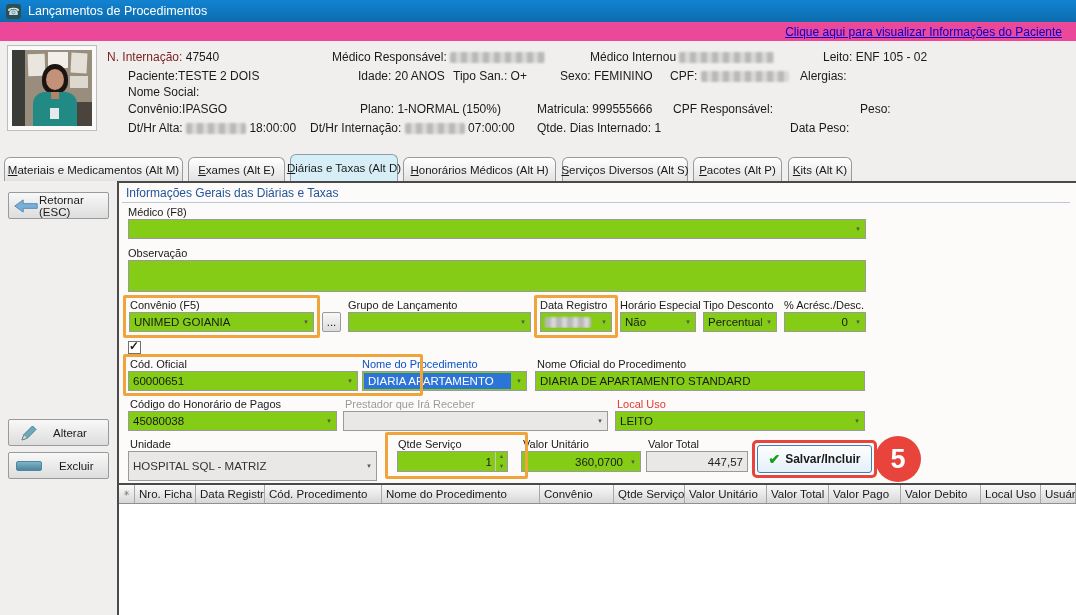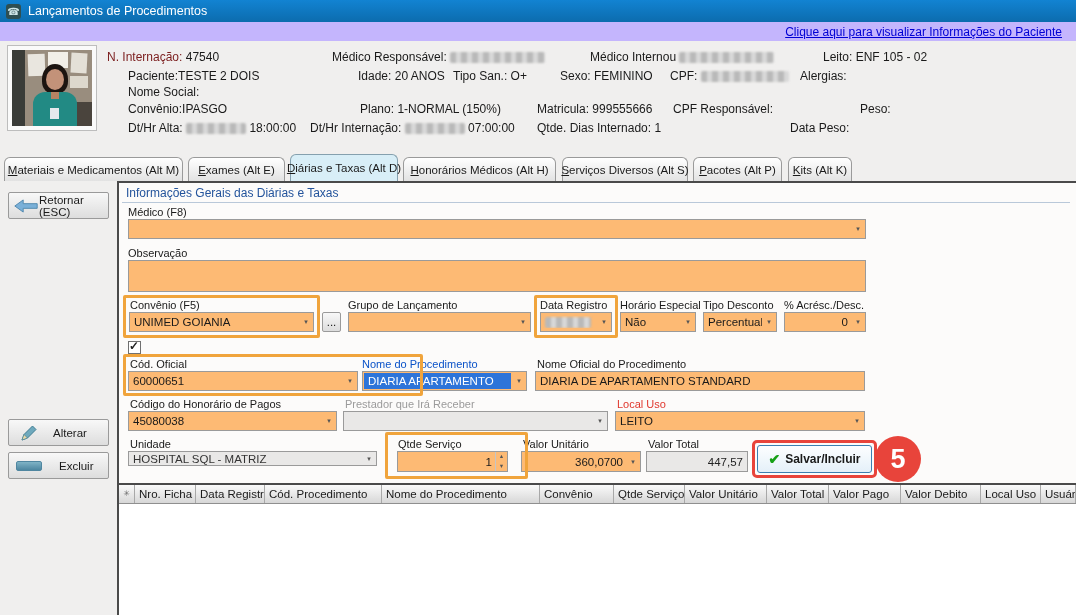--- a/index.html
+++ b/index.html
@@ -12,21 +12,21 @@
   .abs { position:absolute; }
 
   
   .titlebar { left:0; top:0; width:1076px; height:22px;
     background:linear-gradient(#1283d2,#0c6cae); display:flex; align-items:center; }
   .titlebar .ticon { width:15px; height:15px; margin-left:6px; border-radius:3px;
     background:#2e4f52; color:#cfe6e8; font-size:10px; line-height:15px; text-align:center; }
   .titlebar .ttext { color:#fff; font-size:12.5px; margin-left:7px; }
 
   
-  .linkstrip { left:0; top:22px; width:1076px; height:19px; background:#c4b5fd; }
+  .linkstrip { left:0; top:22px; width:1076px; height:19px; background:#ec4899; }
   .patlink { position:absolute; right:14px; top:3px; color:#0000d4; text-decoration:underline;
     font-size:12px; cursor:pointer; }
 
   
   .pheader { left:0; top:41px; width:1076px; height:112px; background:#f0efee; font-size:12px; }
   .ph-lbl { color:#1a1a1a; }
   .maroon { color:#7b1d1d; }
   .redacted { display:inline-block; height:11px; border-radius:2px; vertical-align:middle;
     background:repeating-linear-gradient(90deg,#b9b9b9 0 6px,#d8d8d8 6px 11px); filter:blur(1.2px); }
 
@@ -67,21 +67,21 @@
 
   
   .main { left:119px; top:183px; width:957px; height:432px; background:#fcfbfa; }
   .grouphdr { position:absolute; left:7px; top:3px; color:#24549c; font-size:12px; }
   .grouphdr-line { position:absolute; left:3px; top:19px; width:948px; height:1px; background:#b9c8d9; }
   .flbl { position:absolute; font-size:11px; color:#1a1a1a; white-space:nowrap; }
   .flbl.blue { color:#0a52c8; }
   .flbl.red  { color:#e0382e; }
   .flbl.gray { color:#9b9b9b; }
 
-  .tb, .combo { position:absolute; background:#fdba74; border:1px solid #9a9a9a; display:flex; align-items:center; }
+  .tb, .combo { position:absolute; background:#84cc16; border:1px solid #9a9a9a; display:flex; align-items:center; }
   .combo .val { flex:1; padding-left:4px; white-space:nowrap; overflow:hidden; }
   .combo .val.right { text-align:right; padding-right:3px; }
   .combo .arr { width:14px; text-align:center; font-size:7px; color:#555; align-self:stretch; display:flex; align-items:center; justify-content:center; }
   .combo.disabled, .tb.disabled { background:#e9e8e7; color:#444; }
   .combo.selblue .val { background:#2d74d9; color:#fff; align-self:stretch; display:flex; align-items:center; margin:1px; }
   .tb .val { flex:1; padding-left:4px; white-space:nowrap; overflow:hidden; }
   .spin { width:12px; align-self:stretch; display:flex; flex-direction:column; border-left:1px solid #c5c5c5; }
   .spin span { flex:1; font-size:5.5px; color:#555; text-align:center; line-height:9px; cursor:pointer; }
 
   .browse { position:absolute; width:19px; height:20px; background:linear-gradient(#f8f8f8,#ddd);
@@ -351,21 +351,21 @@
       <span class="val"></span>
         <span class="arr">▾</span>
     </div>
     <div class="flbl red" style="left:498px; top:215px;">Local Uso</div>
     <div class="combo" style="left:496px; top:228px; width:250px; height:20px;">
       <span class="val">LEITO</span>
         <span class="arr">▾</span>
     </div>
 
     <div class="flbl" style="left:11px; top:255px;">Unidade</div>
-    <div class="combo disabled" style="left:9px; top:268px; width:249px; height:15px;">
+    <div class="combo disabled" style="left:9px; top:268px; width:249px; height:30px;">
       <span class="val" style="color:#333;">HOSPITAL SQL - MATRIZ</span>
         <span class="arr">▾</span>
     </div>
 
     <div class="hl-orange" style="left:266px; top:249px; width:143px; height:47px;"></div>
     <div class="flbl" style="left:279px; top:255px;">Qtde Serviço</div>
     <div class="combo" style="left:278px; top:268px; width:111px; height:21px;">
       <span class="val right">1</span>
       <span class="spin">
         <span>▲</span>

